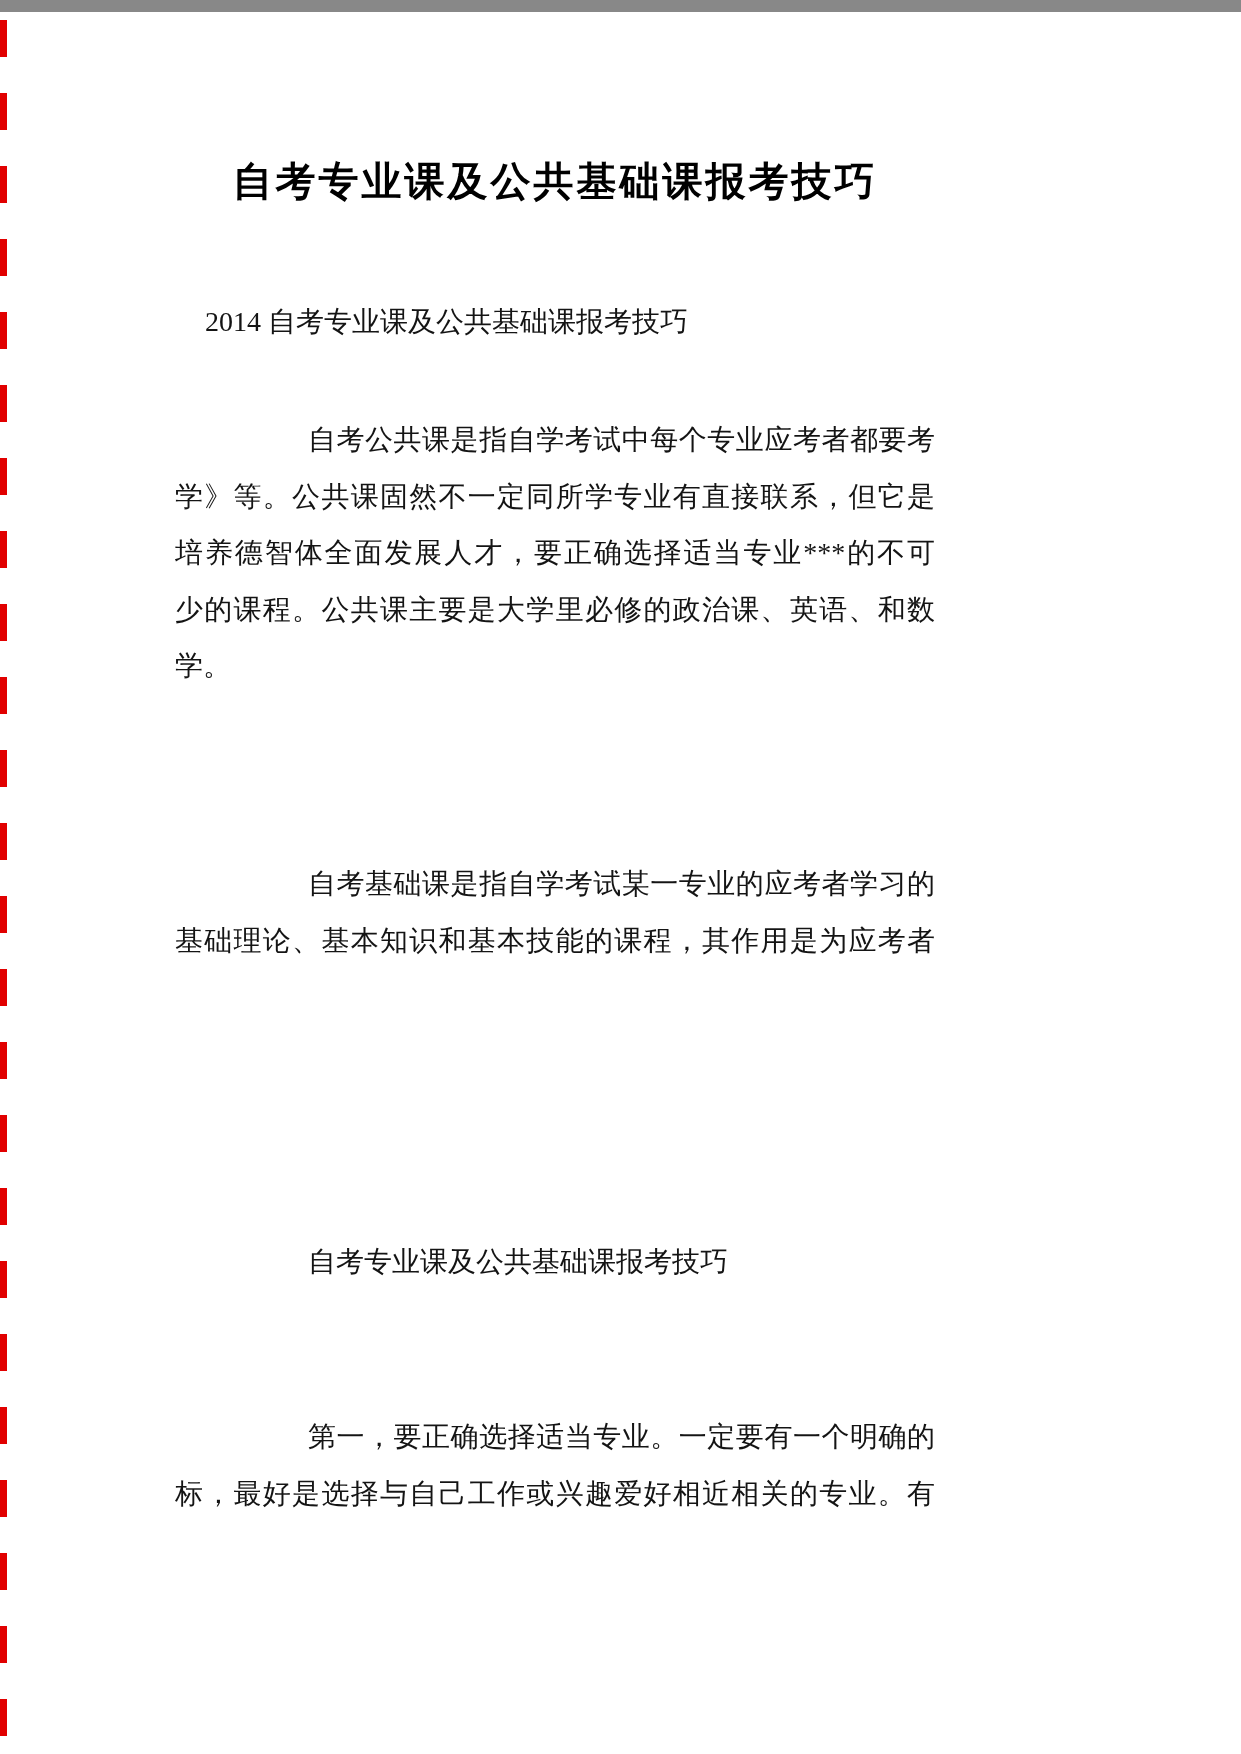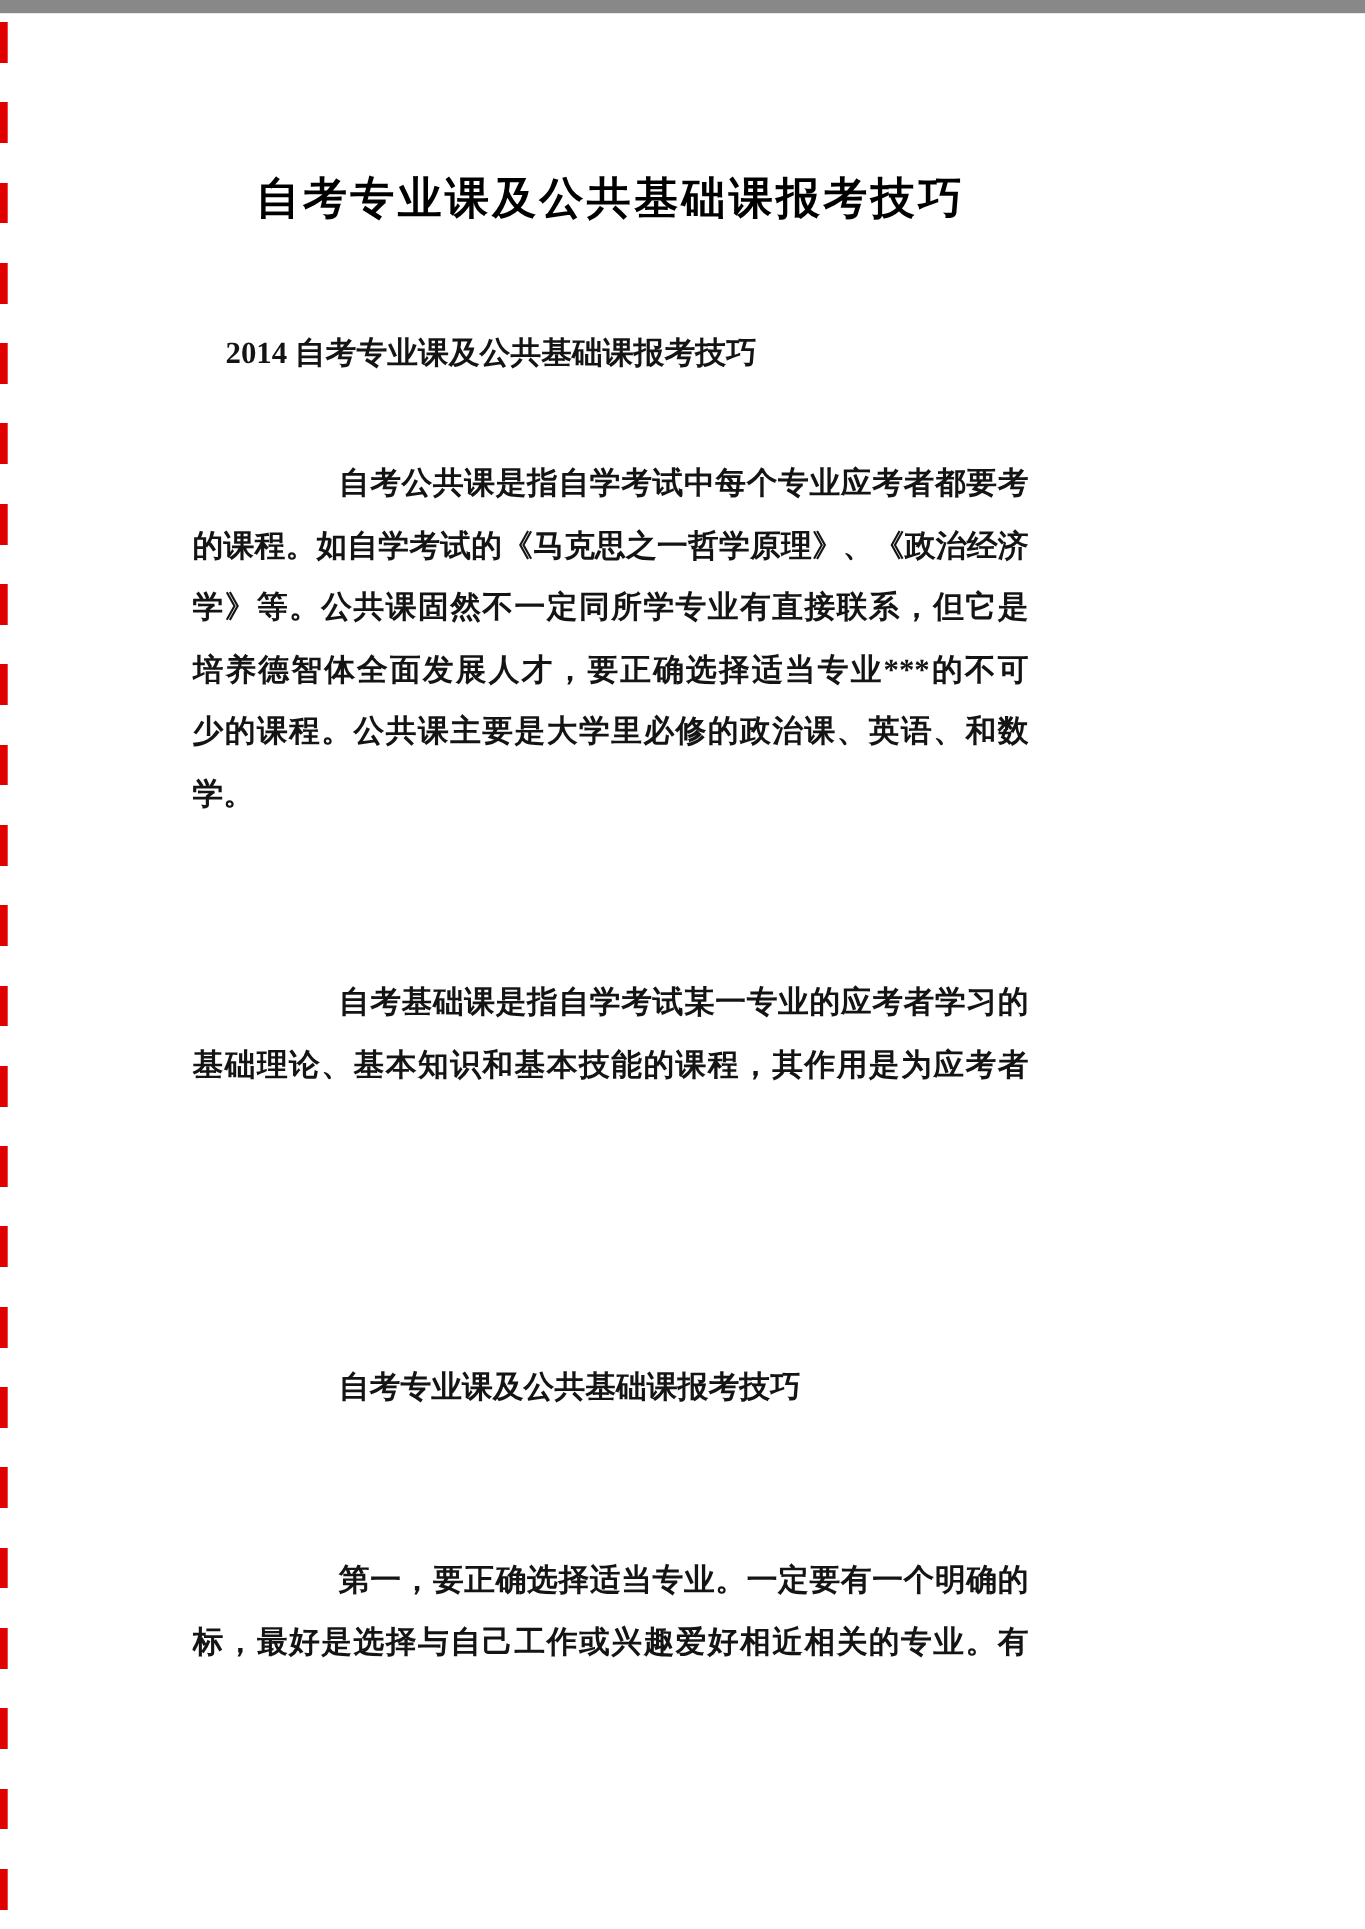--- a/index.html
+++ b/index.html
@@ -21,51 +21,50 @@
   }
   .doc-title{
     position:absolute;left:175px;top:138px;width:760px;height:62px;
     line-height:62px;text-align:center;
     font-family:"Liberation Sans","DejaVu Sans",sans-serif;
     font-weight:bold;font-size:40px;letter-spacing:3px;color:#000;
     white-space:nowrap;
   }
   .block{
     position:absolute;left:175px;width:760px;
-    font-size:28px;line-height:56.5px;color:#141414;font-weight:bold;
+    font-size:28px;line-height:56.5px;color:#141414;
   }
   .block .line{
     text-align:justify;
     text-align-last:justify;
     height:56.5px;overflow:hidden;
   }
   .block .line.no-j{text-align:left;text-align-last:left;}
   .block .line.ind{padding-left:133px;}
   .block .line.ind1{padding-left:30px;}
   .b-subtitle{top:282px;}
   .b-para1{top:400px;}
-  .b-para2{top:872px;}
+  .b-para2{top:844px;}
   .b-heading{top:1222px;}
   .b-para3{top:1397px;}
 </style>
 </head>
 <body>
 
 <div class="page">
   <div class="edge-marks" style="--edge: #e10000;"></div>
 
   <div class="doc-title">自考专业课及公共基础课报考技巧</div>
 
   <div class="block b-subtitle">
       <div class="line no-j ind1">2014 自考专业课及公共基础课报考技巧</div>
     </div>
 
   <div class="block b-para1">
       <div class="line ind">自考公共课是指自学考试中每个专业应考者都要考</div>
-      <div class="line">的课程。如自学考试的《马克思之一哲学原理》、《政治经济</div>
       <div class="line">学》等。公共课固然不一定同所学专业有直接联系，但它是</div>
       <div class="line">培养德智体全面发展人才，要正确选择适当专业***的不可</div>
       <div class="line">少的课程。公共课主要是大学里必修的政治课、英语、和数</div>
       <div class="line no-j">学。</div>
     </div>
 
   <div class="block b-para2">
       <div class="line ind">自考基础课是指自学考试某一专业的应考者学习的</div>
       <div class="line">基础理论、基本知识和基本技能的课程，其作用是为应考者</div>
     </div>

